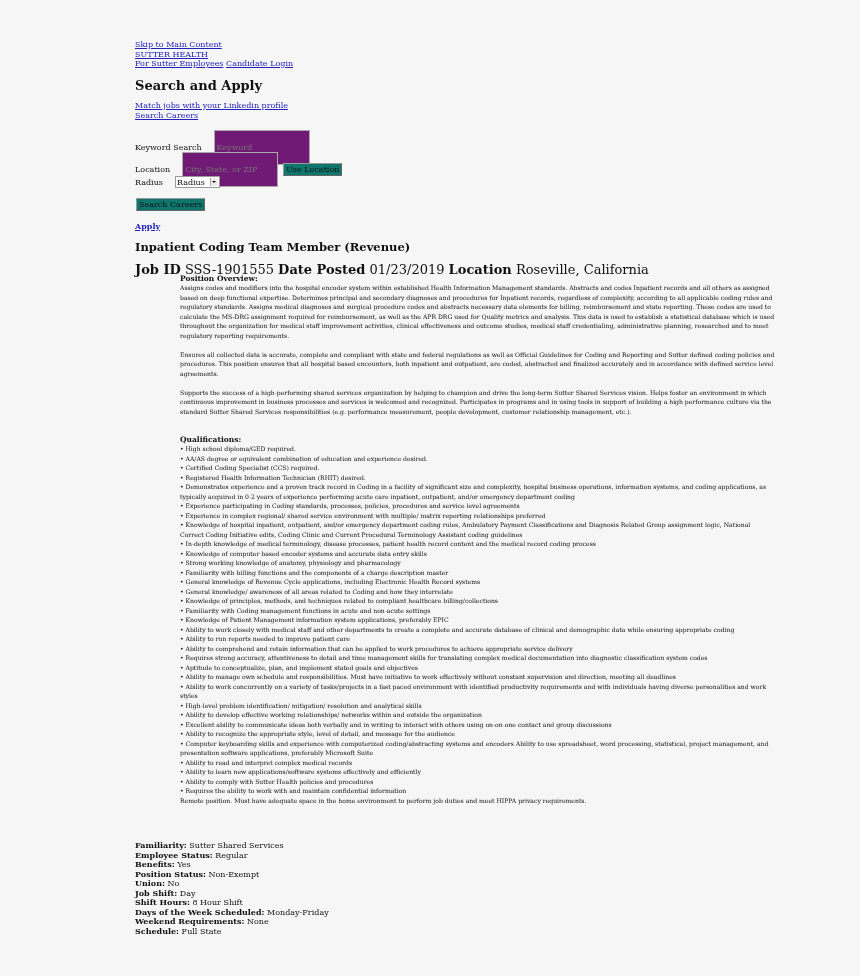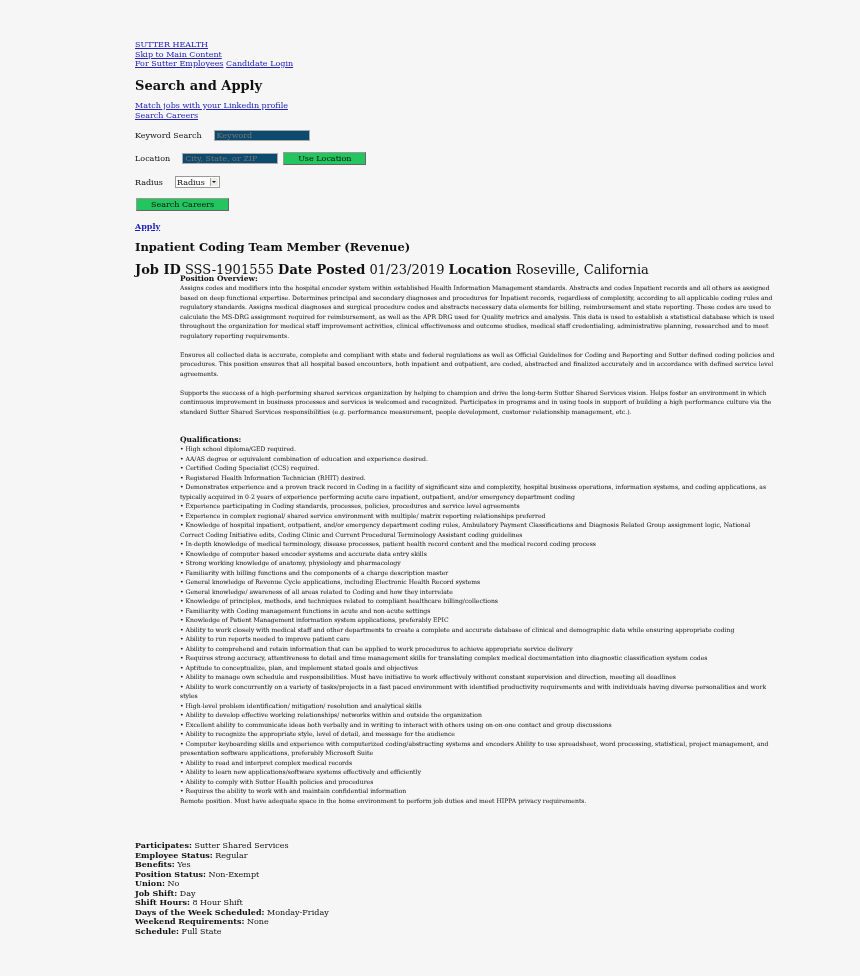--- a/index.html
+++ b/index.html
@@ -22,29 +22,29 @@
     .topnav { font-size: 8px; line-height: 9.5px; }
     .topnav a { font-size: 8px; }
     h1.search-title {
       font-size: 13px; font-weight: bold; margin: 0; line-height: 16px;
       position: absolute; top: 38px; left: 0;
     }
     .sub-links { position: absolute; top: 61px; left: 0; }
     .form-row { position: absolute; left: 0; font-size: 8px; display: flex; align-items: center; }
     .form-row label { margin-right: 12px; }
     .text-input {
-      border: 1px solid #aaa; background: #0c4a6e; height: 9px;
+      border: 1px solid #aaa; background: #701a75; height: 9px;
       font-family: "DejaVu Serif", serif; font-size: 8px; color: #aaa;
-      padding: 0 2px; line-height: 9px; box-sizing: content-box;
+      padding: 12px 2px; line-height: 9px; box-sizing: content-box;
     }
     .btn {
       font-family: "DejaVu Serif", serif; font-size: 8px; color: #111;
-      background: #22c55e; border: 1px solid #999;
+      background: #0f766e; border: 1px solid #999;
       border-right-color: #666; border-bottom-color: #666;
-      padding: 1px 14px; line-height: 9px; cursor: pointer;
+      padding: 1px 2px; line-height: 9px; cursor: pointer;
     }
     .select {
       display: inline-flex; align-items: center; border: 1px solid #999;
       background: #fff; height: 10px; font-size: 8px; padding-left: 1px;
     }
     .select .val { width: 33px; }
     .select .arrow {
       width: 7px; height: 8px; background: #eeece8; border-left: 1px solid #aaa;
       display: flex; align-items: center; justify-content: center; margin-right: 1px;
     }
@@ -69,22 +69,22 @@
     .qual-list li::before { content: "\2022  "; white-space: pre; }
     .details { position: absolute; top: 801px; left: 0; font-size: 8px; line-height: 9.5px; }
     .details b { font-weight: bold; }
   </style>
 </head>
 <body>
 
 <div class="page">
 
   <div class="topnav">
+    <a href="#" class="link-block">Skip to Main Content</a>
     <a href="#" class="link-block">SUTTER HEALTH</a>
-    <a href="#" class="link-block">Skip to Main Content</a>
     <div>
       <a href="#">For Sutter Employees</a>
       <a href="#">Candidate Login</a>
     </div>
   </div>
 
   <h1 class="search-title">Search and Apply</h1>
 
   <div class="sub-links">
     <a href="#" class="link-block">Match jobs with your Linkedin profile</a>
@@ -168,21 +168,21 @@
       <li>Computer keyboarding skills and experience with computerized coding/abstracting systems and encoders Ability to use spreadsheet, word processing, statistical, project management, and presentation software applications, preferably Microsoft Suite</li>
       <li>Ability to read and interpret complex medical records</li>
       <li>Ability to learn new applications/software systems effectively and efficiently</li>
       <li>Ability to comply with Sutter Health policies and procedures</li>
       <li>Requires the ability to work with and maintain confidential information</li>
     </ul>
     <p class="para">Remote position. Must have adequate space in the home environment to perform job duties and meet HIPPA privacy requirements.</p>
   </div>
 
   <div class="details">
-    <div><b>Participates:</b> <span>Sutter Shared Services</span></div>
+    <div><b>Familiarity:</b> <span>Sutter Shared Services</span></div>
     <div><b>Employee Status:</b> <span>Regular</span></div>
     <div><b>Benefits:</b> <span>Yes</span></div>
     <div><b>Position Status:</b> <span>Non-Exempt</span></div>
     <div><b>Union:</b> <span>No</span></div>
     <div><b>Job Shift:</b> <span>Day</span></div>
     <div><b>Shift Hours:</b> <span>8 Hour Shift</span></div>
     <div><b>Days of the Week Scheduled:</b> <span>Monday-Friday</span></div>
     <div><b>Weekend Requirements:</b> <span>None</span></div>
     <div><b>Schedule:</b> <span>Full State</span></div>
   </div>

